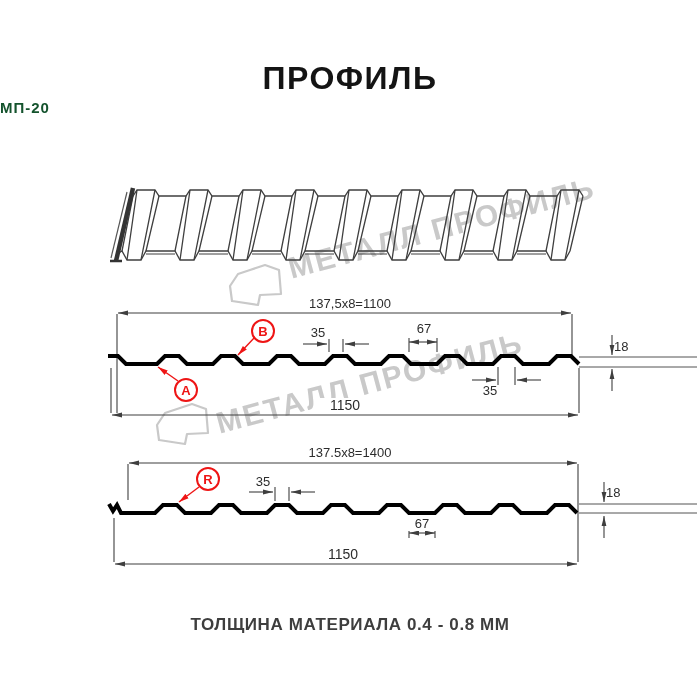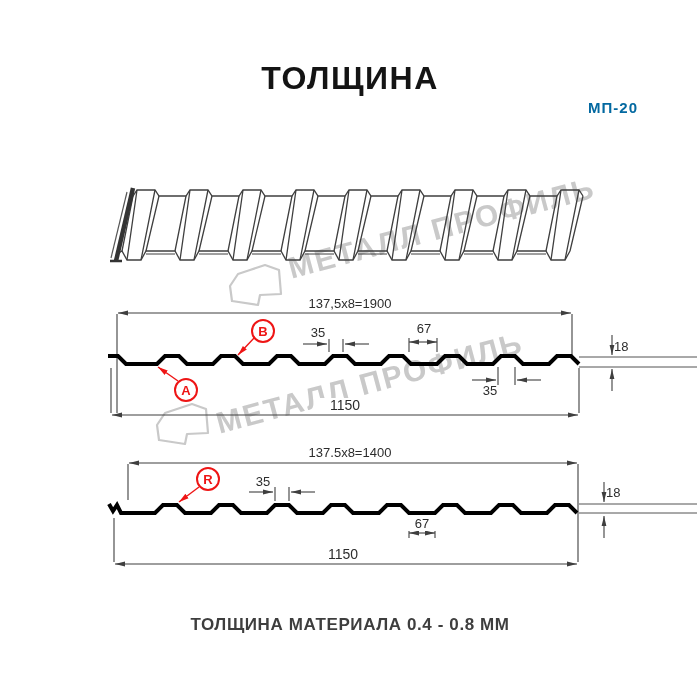--- a/index.html
+++ b/index.html
@@ -2,22 +2,22 @@
 <html><head>
 <meta charset="utf-8">
 <style>
   html,body{margin:0;padding:0;}
   body{background:#ffffff;font-family:"Liberation Sans","DejaVu Sans",sans-serif;}
   .stage{position:relative;width:700px;height:700px;background:#fff;overflow:hidden;}
 
   
   .title{position:absolute;left:0;top:60px;width:700px;text-align:center;
          font-size:32px;font-weight:bold;letter-spacing:1.5px;color:#141414;}
-  .subtitle{position:absolute;left:0;top:99px;width:638px;text-align:right;
-         font-size:15px;font-weight:bold;letter-spacing:1px;color:#0369a1;}
+  .subtitle{position:absolute;left:0;top:99px;width:638px;text-align:left;
+         font-size:15px;font-weight:bold;letter-spacing:1px;color:#14532d;}
   .caption{position:absolute;left:0;top:615px;width:700px;text-align:center;
          font-size:17px;font-weight:bold;letter-spacing:0.6px;color:#3e3e3e;}
 
   
   .wm-text{position:absolute;font-size:30px;font-weight:bold;letter-spacing:2px;
          color:#c9c9c9;white-space:nowrap;transform:rotate(-15deg);
          transform-origin:left center;z-index:1;line-height:34px;}
   .wm1{left:289px;top:252px;}
   .wm2{left:217px;top:407px;}
   svg.linework{position:absolute;left:0;top:0;z-index:2;}
@@ -30,21 +30,21 @@
   
   .callout{position:absolute;z-index:4;width:20px;height:20px;border:2px solid #ee1515;
        border-radius:50%;color:#ee1515;font-size:13px;font-weight:bold;
        display:flex;align-items:center;justify-content:center;background:transparent;}
 </style>
 </head>
 <body>
 
 <div class="stage">
 
-  <div class="title">ТОЛЩИНА</div>
+  <div class="title">ПРОФИЛЬ</div>
   <div class="subtitle">МП-20</div>
 
   <div class="wm-text wm1">МЕТАЛЛ ПРОФИЛЬ</div>
   <div class="wm-text wm2">МЕТАЛЛ ПРОФИЛЬ</div>
 
   <svg class="linework" width="700" height="700" viewBox="0 0 700 700">
     <defs>
       <marker id="arr" markerWidth="11" markerHeight="6" refX="10" refY="3" orient="auto-start-reverse" markerUnits="userSpaceOnUse">
         <path d="M0,0.6 L10,3 L0,5.4 Z" fill="#3f3f3f"></path>
       </marker>
@@ -144,21 +144,21 @@
       <line x1="579" y1="513" x2="697" y2="513" stroke-width="0.9"></line>
       <line x1="604" y1="482" x2="604" y2="502" marker-end="url(#arr)"></line>
       <line x1="604" y1="538" x2="604" y2="516" marker-end="url(#arr)"></line>
     </g>
     <path d="M109,504 L113,511 L117,505 L121,513 L155,513 L163,505 L177,505 L185,513 L211,513 L219,505 L233,505 L241,513 L267,513 L275,505 L289,505 L297,513 L323,513 L331,505 L345,505 L353,513 L379,513 L387,505 L401,505 L409,513 L435,513 L443,505 L457,505 L465,513 L491,513 L499,505 L513,505 L521,513 L547,513 L555,505 L569,505 L577,513" stroke="#000" stroke-width="4" fill="none" stroke-linejoin="miter"></path>
     <g stroke="#ee1515" stroke-width="1.4" fill="none">
       <line x1="199" y1="487" x2="179" y2="502" marker-end="url(#arrR)"></line>
     </g>
   </svg>
 
-  <div class="dim" style="left:295px;top:296px;width:110px;">137,5x8=1900</div>
+  <div class="dim" style="left:295px;top:296px;width:110px;">137,5x8=1100</div>
   <div class="dim nobg" style="left:300px;top:325px;width:36px;">35</div>
   <div class="dim nobg" style="left:406px;top:321px;width:36px;">67</div>
   <div class="dim nobg" style="left:472px;top:383px;width:36px;">35</div>
   <div class="dim nobg" style="left:614px;top:339px;width:24px;text-align:left;">18</div>
   <div class="dim" style="left:320px;top:398px;width:50px;font-size:14px;">1150</div>
 
   <div class="dim" style="left:295px;top:445px;width:110px;">137.5x8=1400</div>
   <div class="dim nobg" style="left:245px;top:474px;width:36px;">35</div>
   <div class="dim" style="left:404px;top:516px;width:36px;">67</div>
   <div class="dim nobg" style="left:606px;top:485px;width:24px;text-align:left;">18</div>

